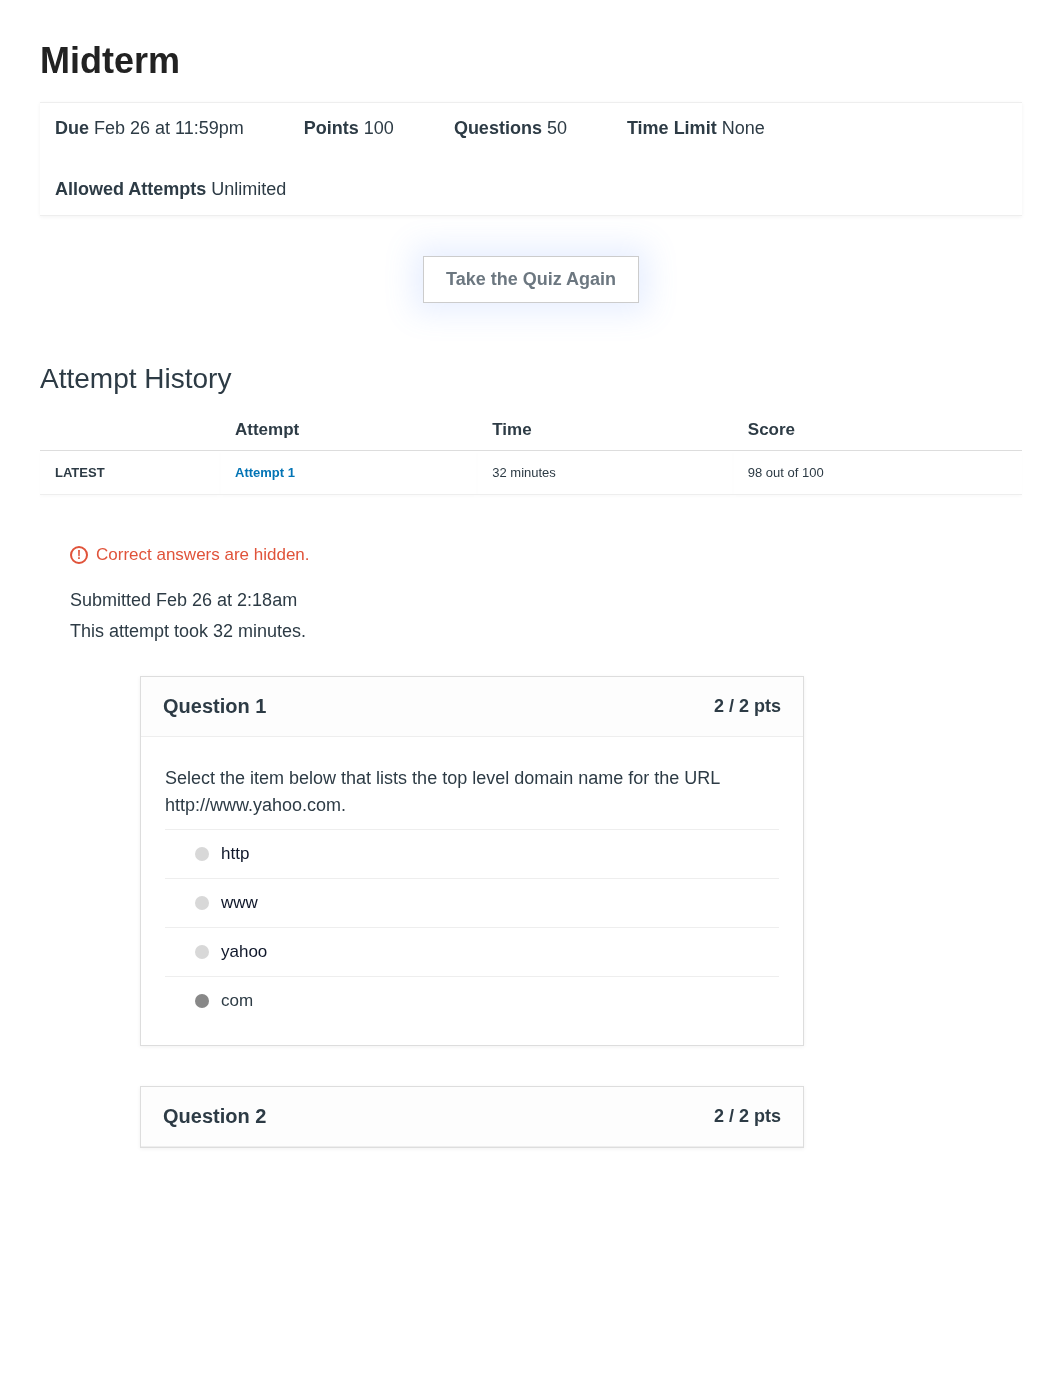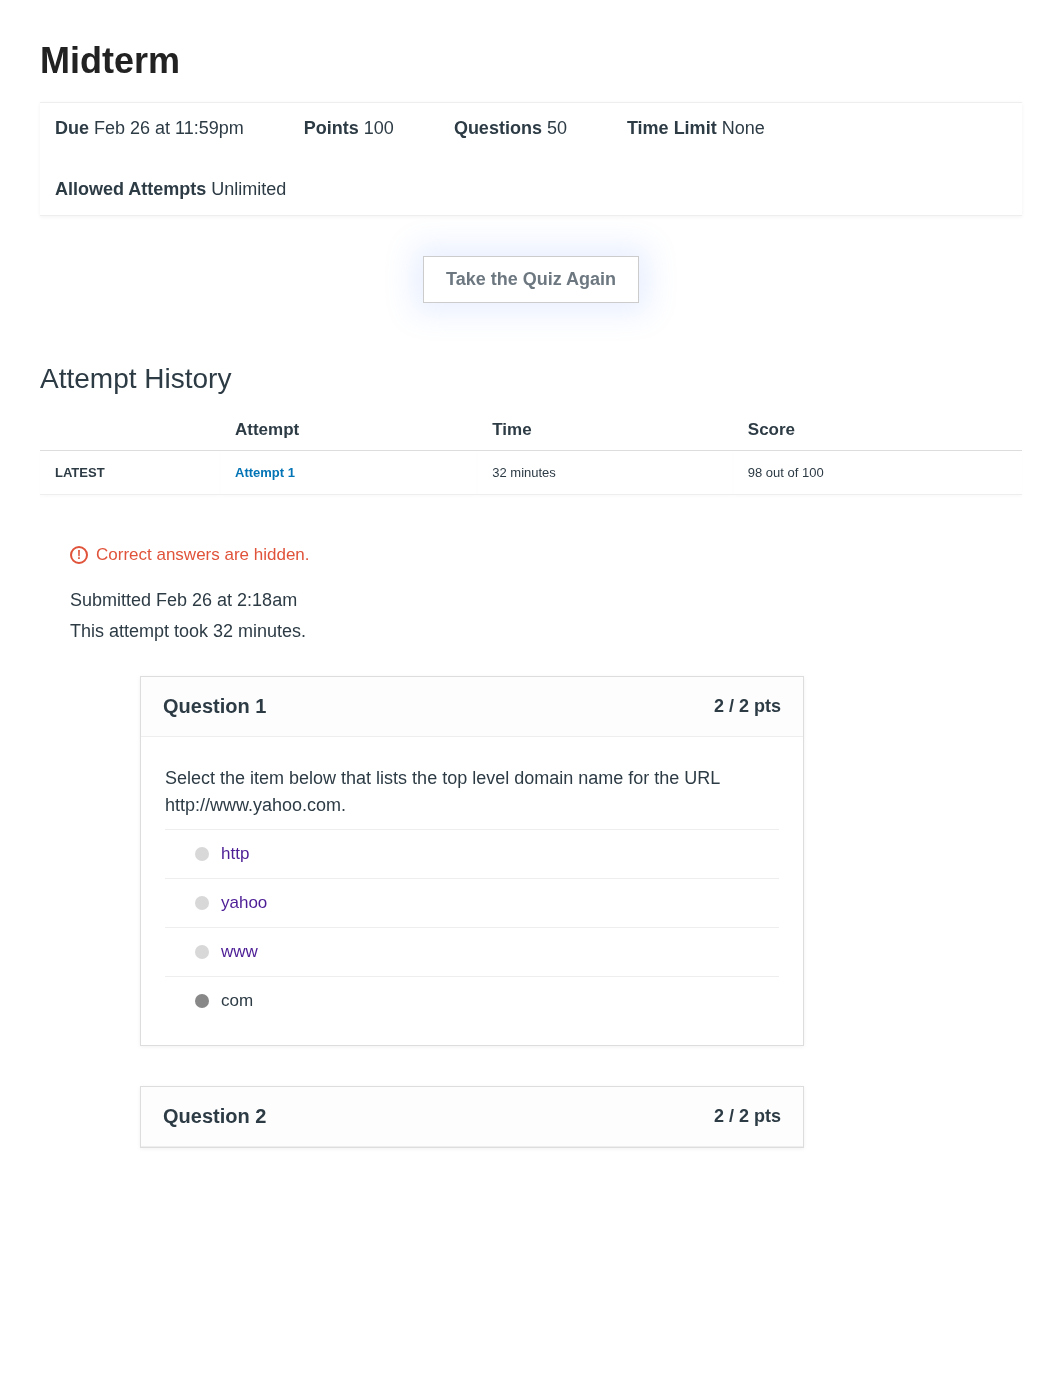--- a/index.html
+++ b/index.html
@@ -120,21 +120,21 @@
     font-size: 18px;
     line-height: 1.5;
   }
   .answers {
     padding: 0 24px 20px 24px;
   }
   .answer-row {
     border-top: 1px solid #eee;
     padding: 14px 10px 14px 30px;
     font-size: 17px;
-    color: #4c1d95;
+    color: #0f172a;
     display: flex;
     align-items: center;
     gap: 12px;
   }
   .answer-row:first-child { border-top: 1px solid #eee; }
   .answer-row .radio {
     width: 14px; height: 14px;
     border-radius: 50%;
     background: #d8d8d8;
     flex-shrink: 0;
@@ -213,25 +213,25 @@
     <span class="qpts">2 / 2 pts</span>
   </div>
   <div class="question-body">Select the item below that lists the top level domain name for the URL http://www.yahoo.com.</div>
   <div class="answers">
     <div class="answer-row">
       <span class="radio"></span>
       <span>http</span>
     </div>
     <div class="answer-row">
       <span class="radio"></span>
+      <span>www</span>
+    </div>
+    <div class="answer-row">
+      <span class="radio"></span>
       <span>yahoo</span>
-    </div>
-    <div class="answer-row">
-      <span class="radio"></span>
-      <span>www</span>
     </div>
     <div class="answer-row selected">
       <span class="radio"></span>
       <span>com</span>
     </div>
   </div>
 </div>
 
 <div class="question-card">
   <div class="question-header">

